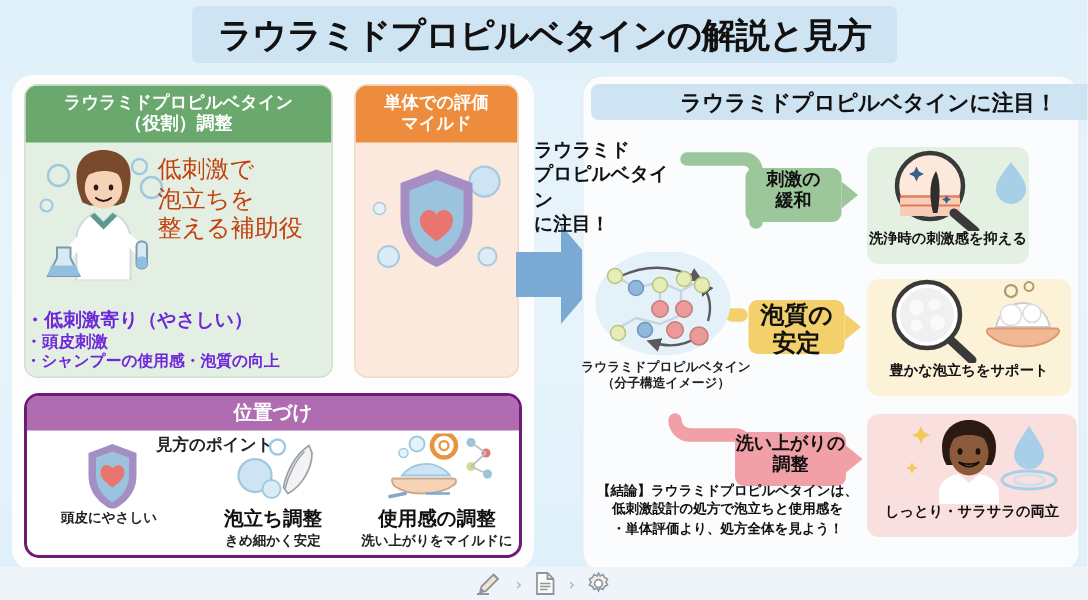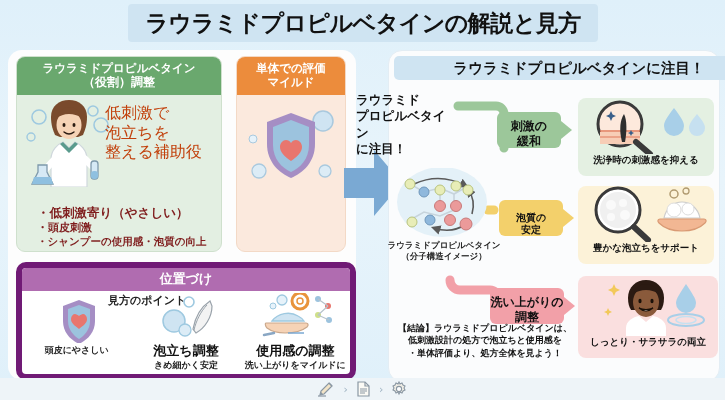--- a/index.html
+++ b/index.html
@@ -38,21 +38,21 @@
     background:#6aa86e;color:#fff;text-align:center;
     padding:4px 2px 5px;line-height:1.25;font-size:11.5px;font-weight:bold;
   }
   .green-head .l2{display:block;font-size:12px;}
   .green-body{position:relative;height:92px;}
   .green-body .bigtxt{
     position:absolute;right:8px;top:8px;width:108px;
     font-size:16px;font-weight:normal;color:#c2410c;line-height:1.22;
     text-align:left;
   }
-  .bullets{position:absolute;left:20px;top:148px;width:198px;color:#7f1d1d;}
+  .bullets{position:absolute;left:0;top:148px;width:198px;color:#6d28d9;}
   .bullets div{line-height:1.28;white-space:nowrap;}
   .b1{font-size:12.5px;font-weight:bold;}
   .b2{font-size:11px;font-weight:bold;}
   .b3{font-size:10.5px;font-weight:bold;}
 
   
   .orange-panel{
     position:absolute;left:236px;top:56px;width:108px;height:194px;
     background:#fbe9dd;border-radius:9px;overflow:hidden;border:1px solid #f3d9c6;
   }
@@ -62,21 +62,21 @@
   }
   .orange-body{position:relative;height:155px;}
   .orange-cap{
     position:absolute;left:0;right:0;bottom:10px;text-align:center;
     font-size:13px;font-weight:bold;color:#1a1a1a;line-height:1.25;
   }
 
   
   .purple-panel{
     position:absolute;left:16px;top:262px;width:328px;height:106px;
-    background:#fff;border-radius:10px;overflow:hidden;border:6px solid #701a75;
+    background:#fff;border-radius:10px;overflow:hidden;border:2px solid #701a75;
   }
   .purple-head{
     background:#b06cb0;color:#fff;text-align:center;
     font-size:13px;font-weight:bold;padding:2px 0 3px;
   }
   .purple-body{position:relative;height:84px;}
   .pt-label{
     position:absolute;left:86px;top:2px;font-size:11px;font-weight:bold;color:#222;
   }
   .cols{position:absolute;left:0;right:0;bottom:4px;display:flex;}
@@ -110,41 +110,41 @@
   .mol-cap{
     position:absolute;left:384px;top:240px;width:120px;text-align:center;
     font-size:8.5px;font-weight:bold;color:#222;line-height:1.25;
   }
 
   
   .conn{position:absolute;left:388px;top:50px;width:330px;height:330px;pointer-events:none;}
 
   
   .chip{
-    position:absolute;display:flex;align-items:flex-end;justify-content:center;
+    position:absolute;display:flex;align-items:flex-start;justify-content:center;
     text-align:center;font-weight:bold;color:#111;line-height:1.2;
   }
   .chip-green{left:497px;top:112px;width:64px;height:36px;background:#9cc79a;border-radius:6px;font-size:12px;}
-  .chip-yellow{left:499px;top:200px;width:64px;height:36px;background:#f3d06b;border-radius:6px;font-size:10px;}
+  .chip-yellow{left:499px;top:200px;width:64px;height:36px;background:#f3d06b;border-radius:6px;font-size:16px;}
   .chip-pink{left:490px;top:288px;width:74px;height:36px;background:#f2a0a8;border-radius:6px;font-size:12px;}
 
   
   .tail{position:absolute;width:0;height:0;border-top:9px solid transparent;border-bottom:9px solid transparent;}
   .tail-g{left:561px;top:121px;border-left:11px solid #9cc79a;}
   .tail-y{left:563px;top:209px;border-left:11px solid #f3d06b;}
   .tail-p{left:564px;top:297px;border-left:11px solid #f2a0a8;}
 
   
   .res{position:absolute;border-radius:8px;overflow:hidden;}
   .res .art{position:relative;height:56px;}
   .res .cap{
     text-align:center;font-size:9.5px;font-weight:bold;color:#111;
     padding-bottom:4px;line-height:1.2;white-space:nowrap;
   }
-  .res-g{left:578px;top:98px;width:136px;height:78px;background:#e4f0e2;}
+  .res-g{left:578px;top:98px;width:108px;height:78px;background:#e4f0e2;}
   .res-y{left:578px;top:186px;width:136px;height:78px;background:#fcf2d8;}
   .res-p{left:578px;top:276px;width:140px;height:82px;background:#fadfdf;}
 
   
   .concl{
     position:absolute;left:392px;top:322px;width:186px;
     font-size:9px;font-weight:bold;color:#111;line-height:1.38;text-align:center;
   }
 
   

